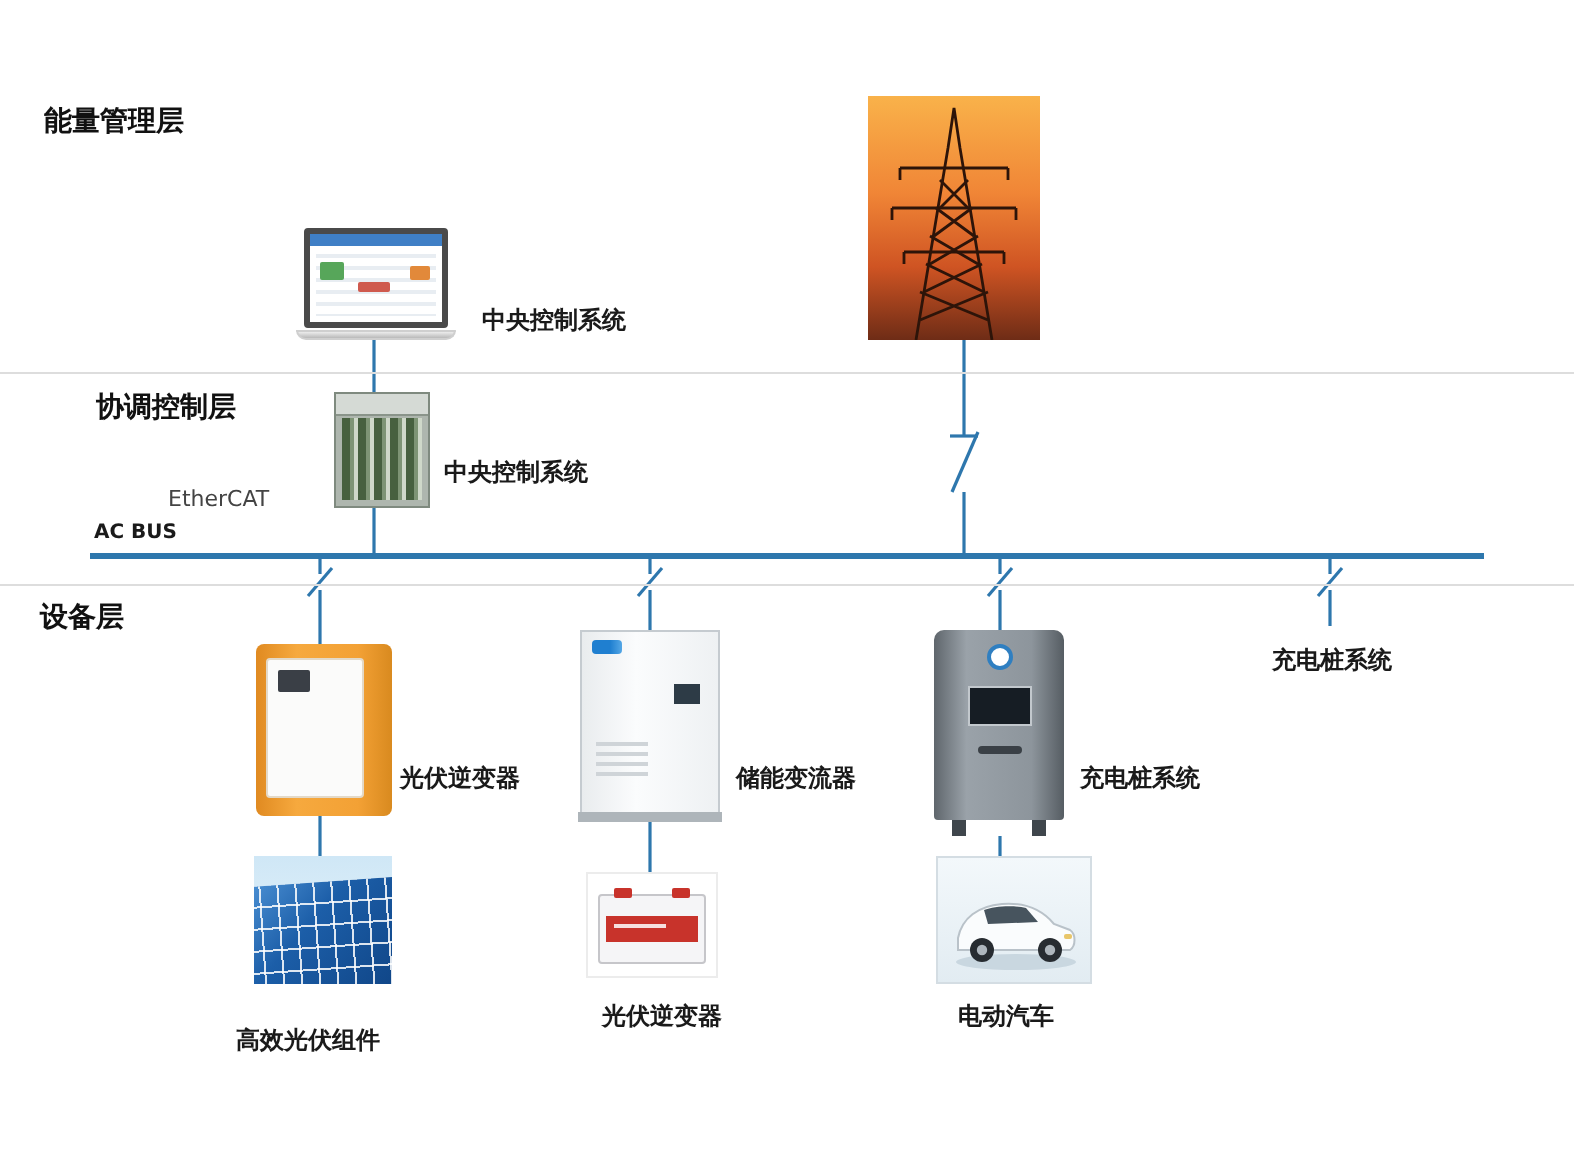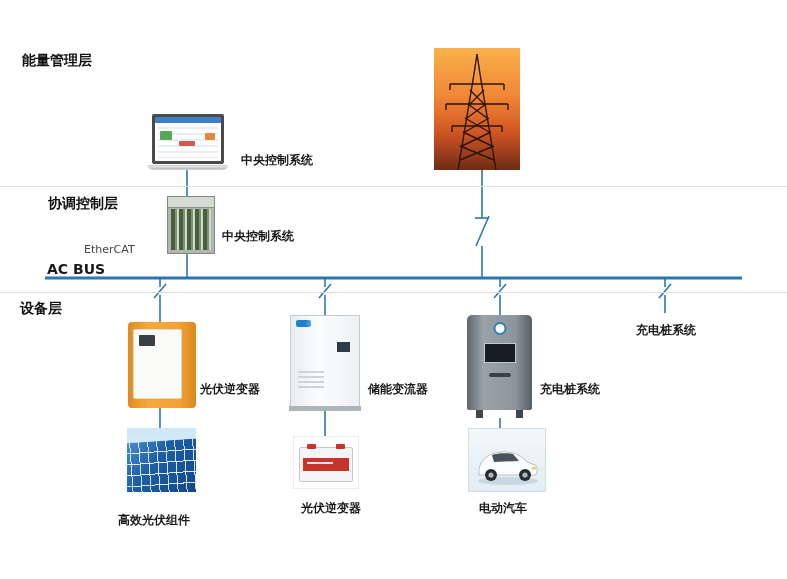--- a/index.html
+++ b/index.html
@@ -16,21 +16,21 @@
 
   .legend{position:absolute;left:556px;top:48px;width:214px;box-sizing:border-box;
           border:2px solid #2f7fc1;background:#fff;padding:7px 10px;}
   .legend-row{font-size:13px;font-weight:700;line-height:21px;color:#111;white-space:nowrap;}
   .legend-key{color:#1266c0;margin-right:3px;}
 
   .dlabel{position:absolute;font-size:12px;font-weight:600;color:#1a1a1a;white-space:nowrap;}
   .lbl-ems{left:241px;top:152px;}
   .lbl-cc{left:222px;top:228px;}
   .lbl-ethercat{left:84px;top:243px;font-size:11px;font-weight:400;color:#444;}
-  .lbl-acbus{left:47px;top:261px;font-size:14px;}
+  .lbl-acbus{left:47px;top:261px;font-size:10px;}
   .lbl-pvinv{left:200px;top:381px;}
   .lbl-esc{left:368px;top:381px;}
   .lbl-cp{left:540px;top:381px;text-align:center;}
   .lbl-load{left:636px;top:322px;}
   .lbl-pvmod{left:118px;top:500px;margin-top:12px;}
   .lbl-batt{left:301px;top:500px;}
   .lbl-ev{left:479px;top:500px;}
 
   
   .laptop{position:absolute;left:148px;top:114px;width:80px;}

